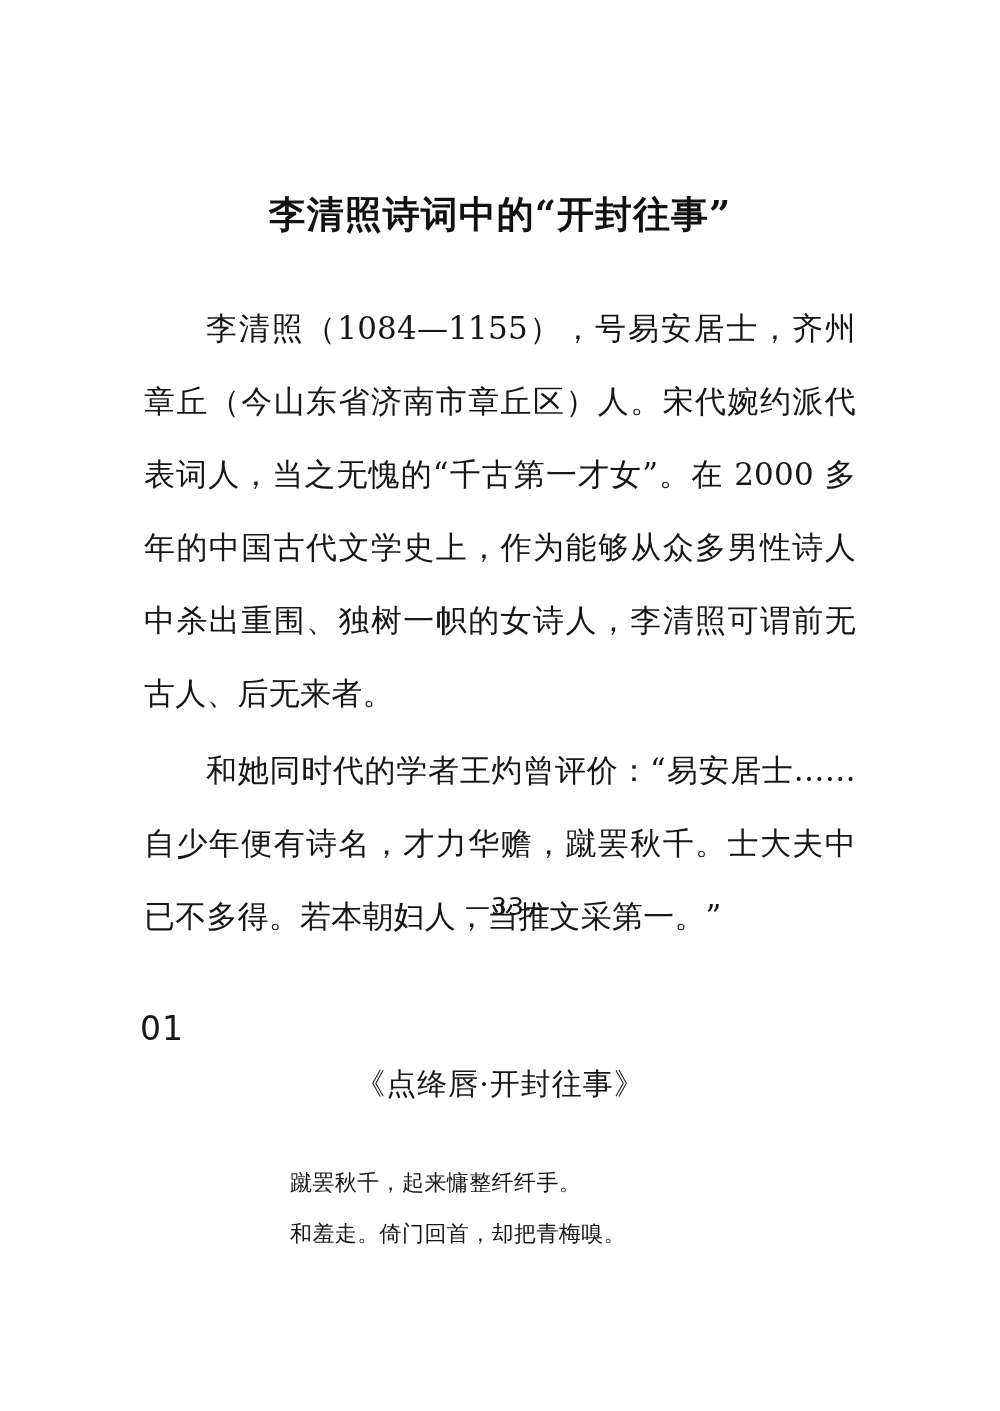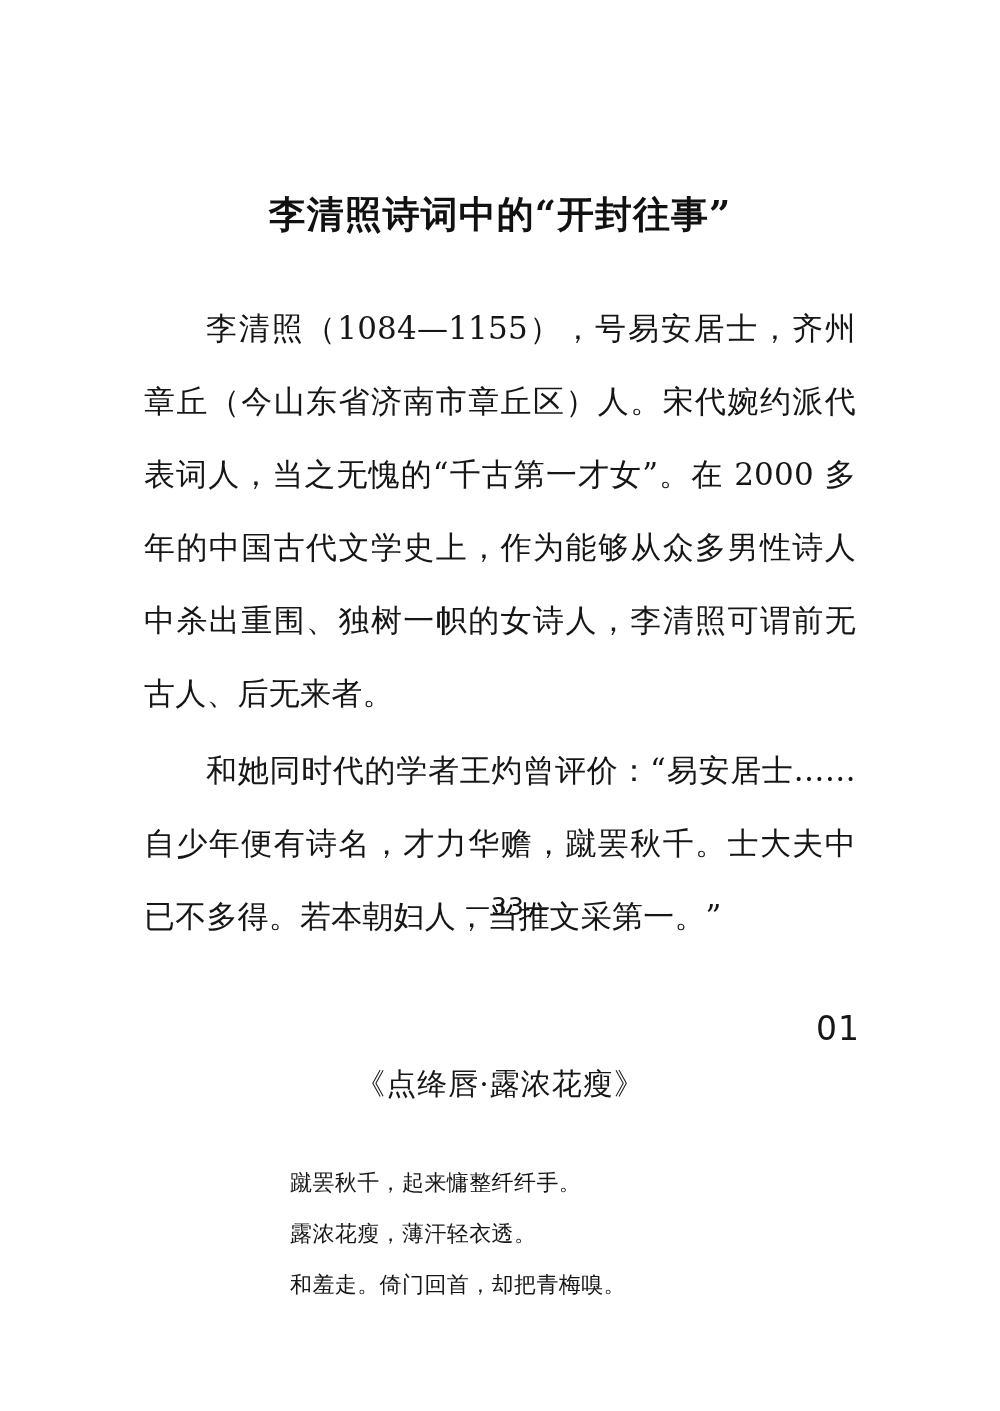--- a/index.html
+++ b/index.html
@@ -41,21 +41,21 @@
     margin: 4px;
     font-size: 31px;
     line-height: 73px;
     text-indent: 2em;
     text-align: justify;
     text-justify: inter-ideograph;
     color: #161616;
     letter-spacing: 0.2px;
   }
   .section-number {
-    text-align: right;
+    text-align: left;
     font-size: 33px;
     margin-top: 56px;
     letter-spacing: 1px;
     color: #161616;
     font-family: "DejaVu Sans", "Liberation Sans", sans-serif;
   }
   .poem-title {
     text-align: center;
     font-size: 30px;
     margin-top: 16px;
@@ -91,23 +91,22 @@
 <div class="page">
 
   <h1 class="title">李清照诗词中的“开封往事”</h1>
 
   <div class="body-block">
     <p class="para">李清照（1084—1155），号易安居士，齐州章丘（今山东省济南市章丘区）人。宋代婉约派代表词人，当之无愧的“千古第一才女”。在 2000 多年的中国古代文学史上，作为能够从众多男性诗人中杀出重围、独树一帜的女诗人，李清照可谓前无古人、后无来者。</p>
     <p class="para">和她同时代的学者王灼曾评价：“易安居士……自少年便有诗名，才力华赡，蹴罢秋千。士大夫中已不多得。若本朝妇人，当推文采第一。”</p>
   </div>
 
   <div class="section-number">01</div>
-  <div class="poem-title">《点绛唇·露浓花瘦》</div>
+  <div class="poem-title">《点绛唇·开封往事》</div>
 
   <div class="poem">
     <div class="poem-line">蹴罢秋千，起来慵整纤纤手。</div>
-    <div class="poem-line">露浓花瘦，薄汗轻衣透。</div>
     <div class="poem-line">和羞走。倚门回首，却把青梅嗅。</div>
   </div>
 
   <div class="page-number">—33—</div>
 
 </div>
 
 </body></html>

